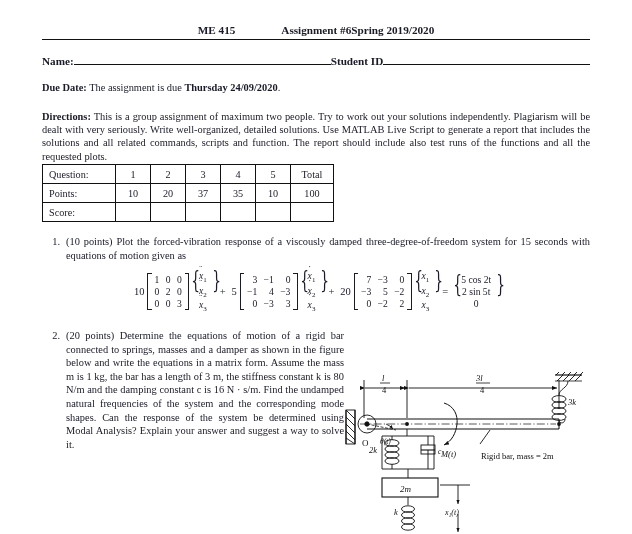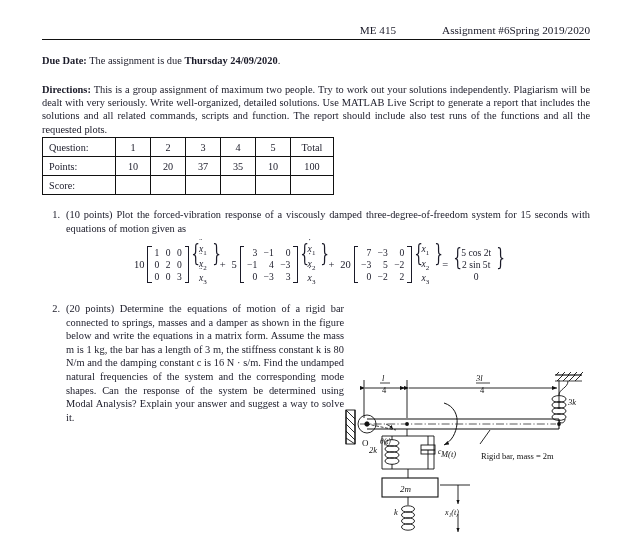--- a/index.html
+++ b/index.html
@@ -23,23 +23,23 @@
   .content {
     position: absolute;
     left: 42px;
     top: 24px;
     width: 548px;
   }
 
   
   .hdr {
     display: flex;
-    justify-content: flex-end;
+    justify-content: center;
     align-items: baseline;
-    font-weight: normal;
+    font-weight: bold;
     font-size: 11.2px;
     border-bottom: 1.1px solid #111;
     padding-bottom: 2.5px;
   }
   .hdr-mid { margin-left: 46px; }
 
   .namerow {
     display: flex;
     align-items: baseline;
     margin-top: 13px;
@@ -211,20 +211,26 @@
 
 <div class="page">
   <div class="content">
 
     <div class="hdr">
       <span>ME 415</span>
       <span class="hdr-mid">Assignment #6</span>
       <span>Spring 2019/2020</span>
     </div>
 
+    <div class="namerow">
+      <span class="lbl">Name:</span>
+      <span class="rule a"></span>
+      <span class="lbl">Student ID</span>
+      <span class="rule b"></span>
+    </div>
 
     <div class="para">
       <b>Due Date:</b><span> The assignment is due </span><b>Thursday 24/09/2020</b><span>.</span>
     </div>
 
     <div class="para tight">
       <b>Directions:</b><span> This is a group assignment of maximum two people. Try to work out your solutions independently. Plagiarism will be dealt with very seriously. Write well-organized, detailed solutions. Use MATLAB Live Script to generate a report that includes the solutions and all related commands, scripts and function. The report should include also test runs of the functions and all the requested plots.</span>
     </div>
 
     <div class="tablewrap">

